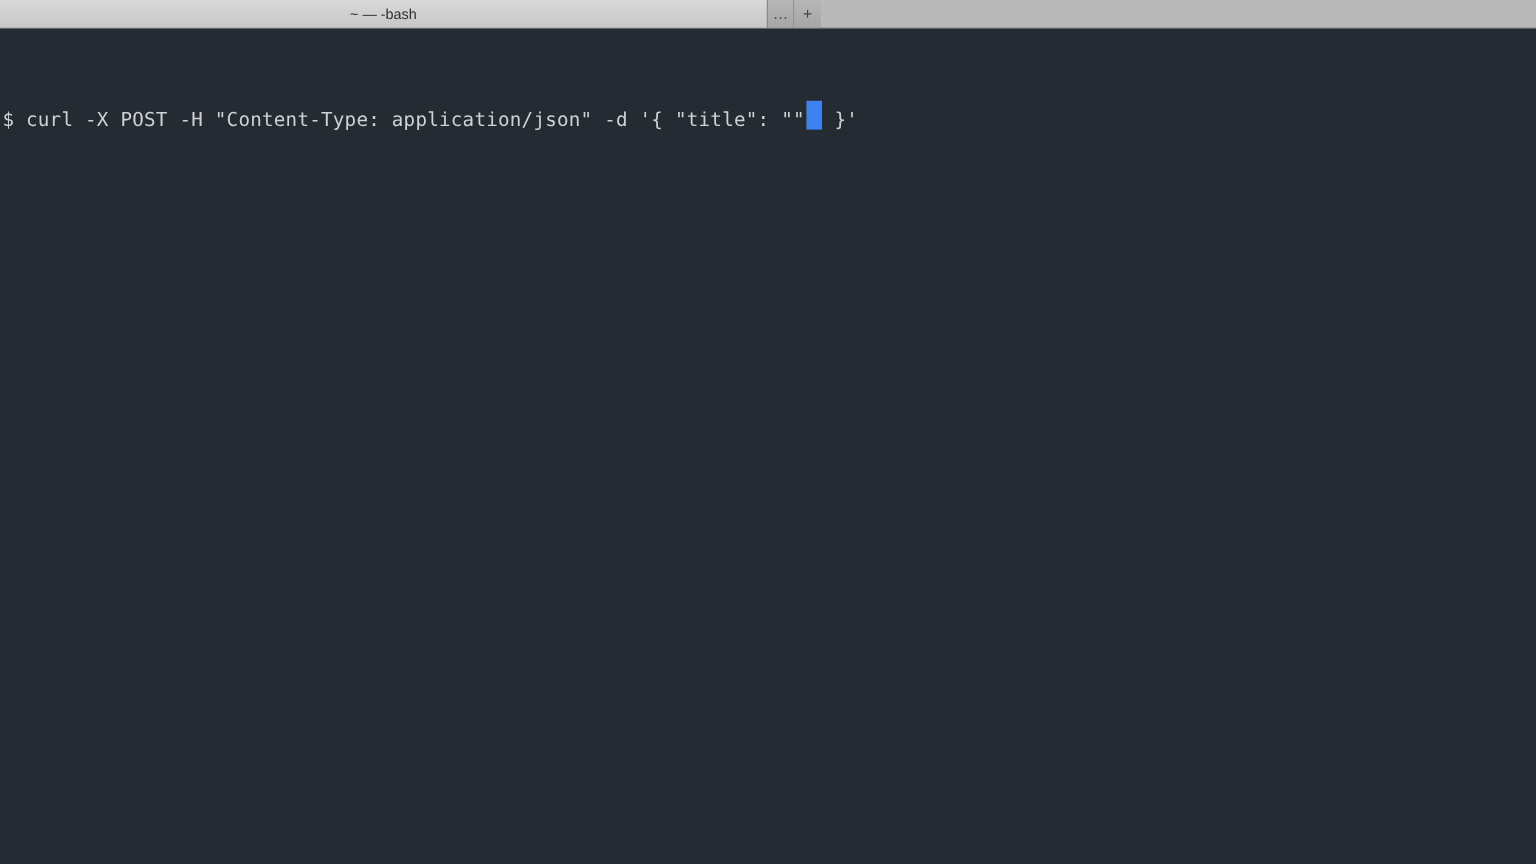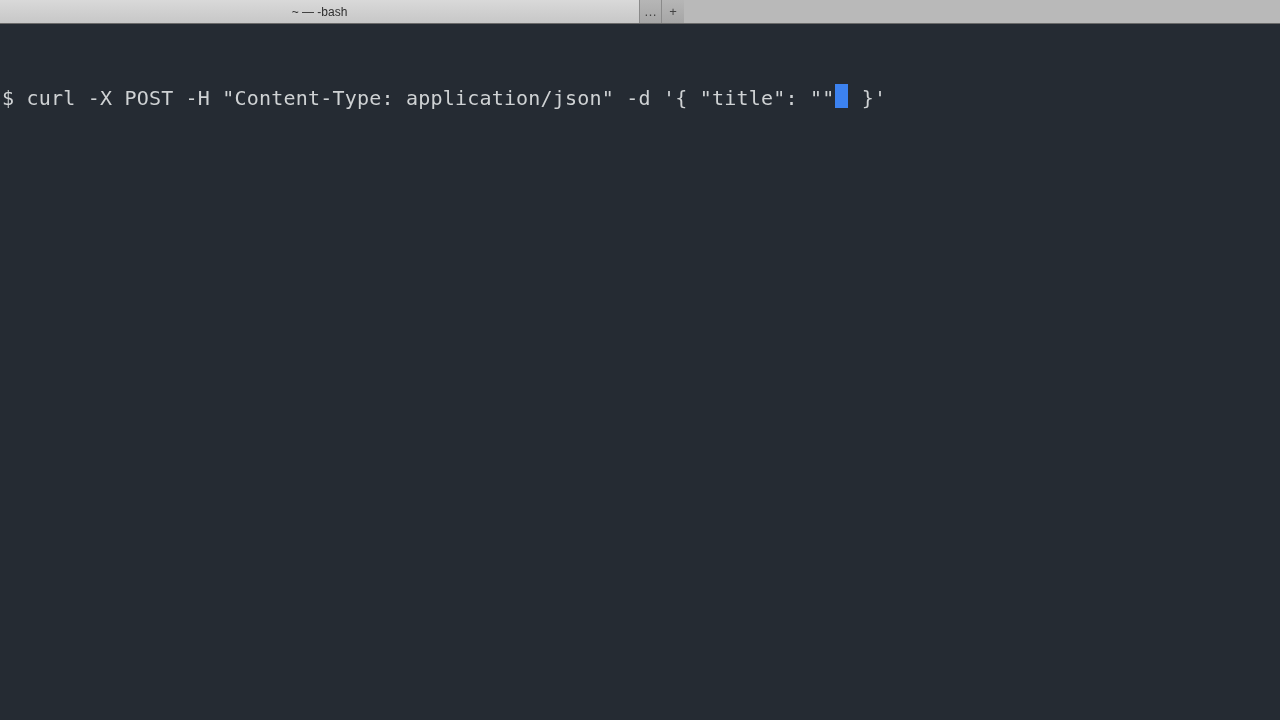--- a/index.html
+++ b/index.html
@@ -63,21 +63,21 @@
       font-size: 13px;
     }
     .tabbtn:last-child { border-right: none; }
 
     
     .terminal {
       flex: 1;
       background: #252b33;
       color: #cfd2d4;
       font-family: "SF Mono", Menlo, Consolas, "DejaVu Sans Mono", monospace;
-      font-size: 20px;
+      font-size: 16px;
       line-height: 28px;
       padding: 4px 2px 2px 2px;
       white-space: pre;
       letter-spacing: 0.2px;
     }
     .line { display: block; }
     .prompt { color: #cfd2d4; }
     .cursor {
       display: inline-block;
       width: 13px;

